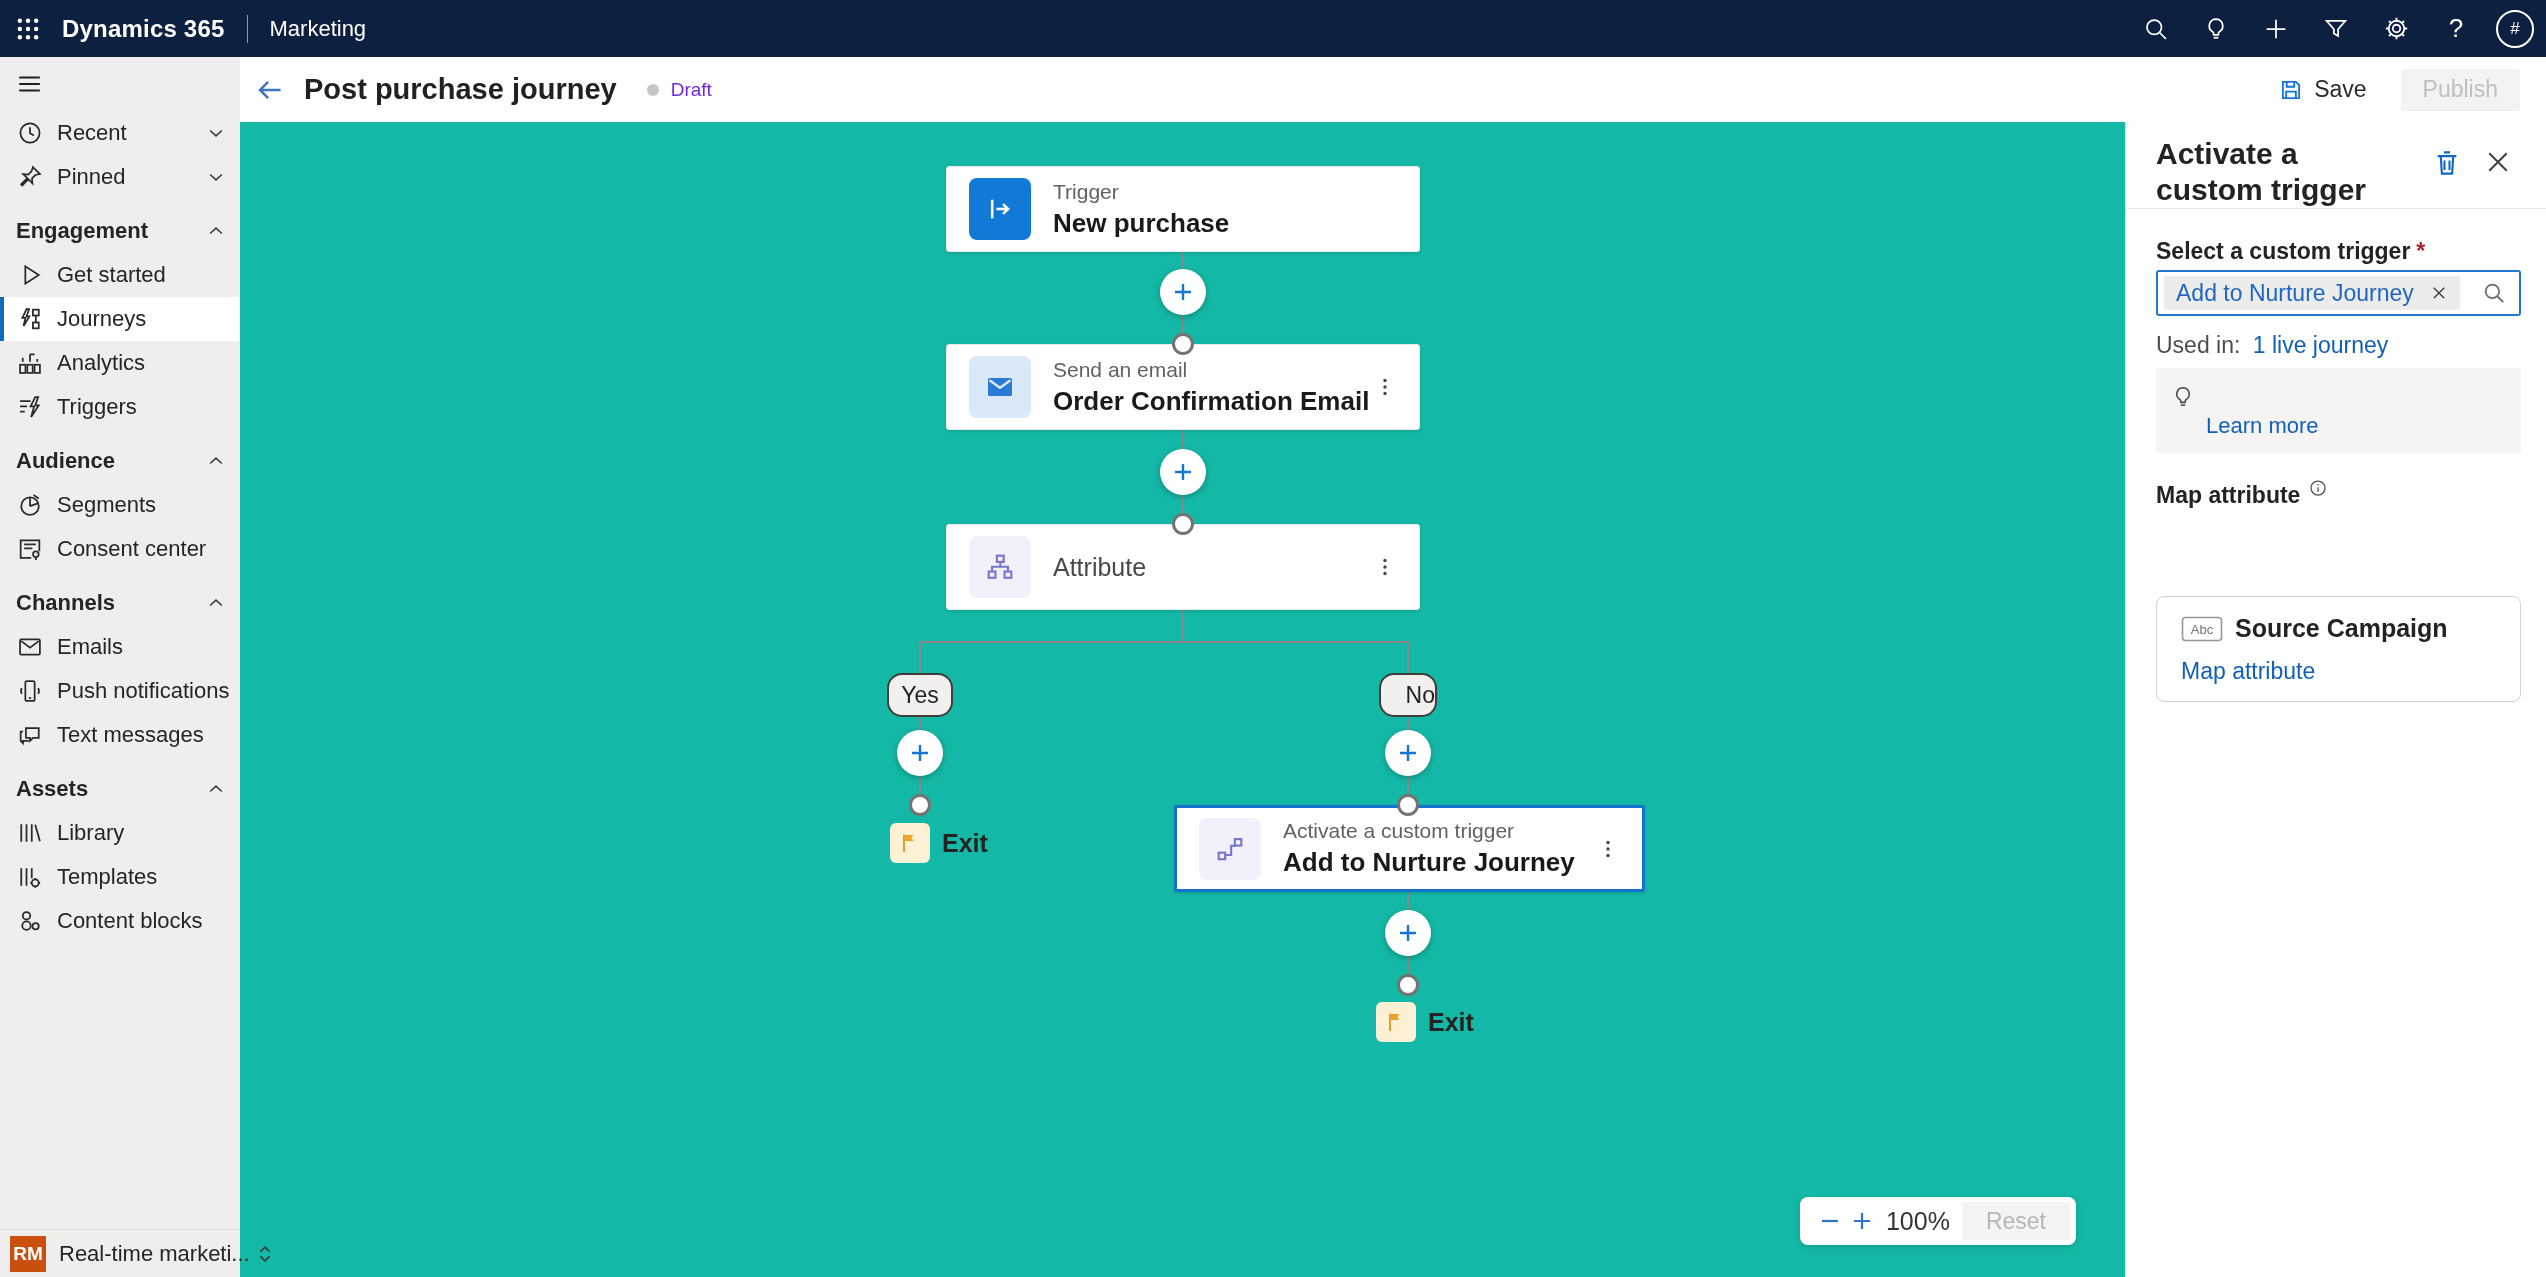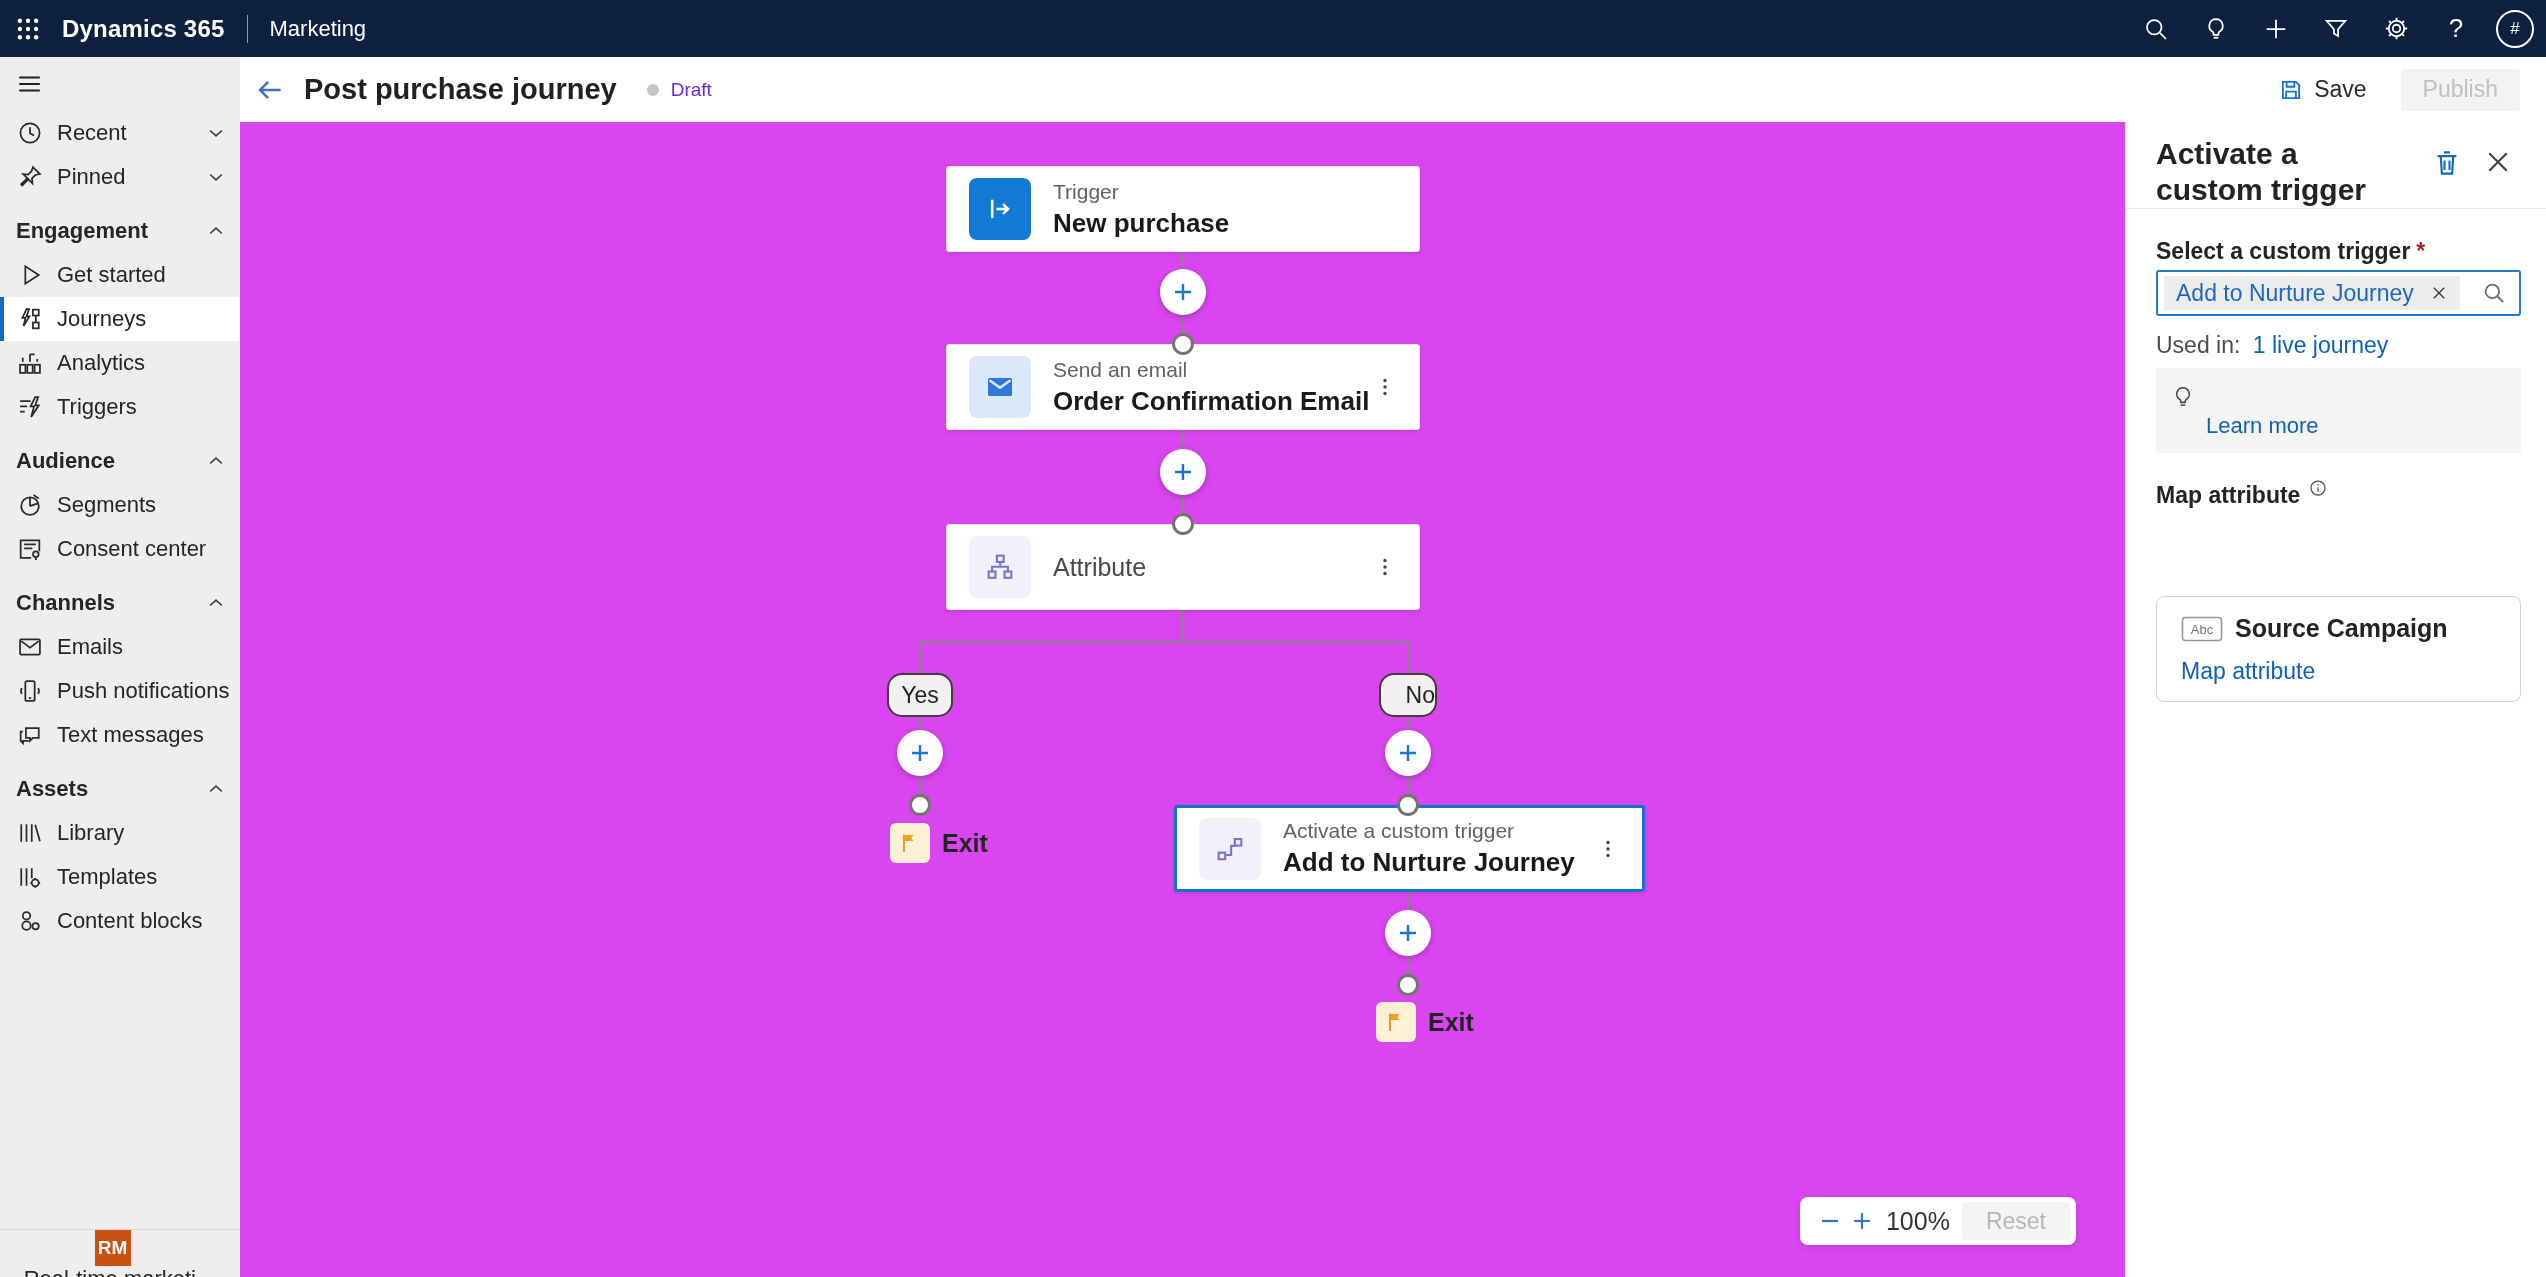--- a/index.html
+++ b/index.html
@@ -30,21 +30,21 @@
   .s-hamburger { height:54px; display:flex; align-items:center; padding-left:16px; }
   .s-row { height:44px; display:flex; align-items:center; padding:0 14px 0 16px; flex:none; cursor:default; }
   .s-row .s-icon { width:28px; height:28px; margin-right:13px; flex:none; color:#2b2a29; }
   .s-icon svg { stroke:currentColor; fill:none; stroke-width:1.5; width:100%; height:100%; }
   .s-label { font-size:22px; color:#262524; white-space:nowrap; }
   .s-chev { margin-left:auto; color:#3b3a39; }
   .s-chev svg { stroke:currentColor; fill:none; stroke-width:1.8; }
   .s-header { height:44px; margin-top:10px; display:flex; align-items:center; padding:0 14px 0 16px; }
   .s-header .s-label { font-weight:700; }
   .s-selected { background:#fff; box-shadow:inset 4px 0 0 #0f6cbd; }
-  .s-footer { margin-top:auto; height:48px; border-top:1px solid #dcdad8; display:flex; align-items:center; padding:0 12px 0 10px;flex-direction:column; }
+  .s-footer { margin-top:auto; height:48px; border-top:1px solid #dcdad8; display:flex; align-items:center; padding:0 12px 0 10px; }
   .rm-badge { width:36px; height:36px; background:#ca500f; color:#fff; font-weight:700; font-size:19px;
               display:flex; align-items:center; justify-content:center; margin-right:13px; flex:none; }
   .s-footer .s-label { font-size:22px; }
   .s-updown { margin-left:4px; color:#3b3a39; }
   .s-updown svg { stroke:currentColor; fill:none; stroke-width:1.8; }
 
   
   .cmdbar { position:absolute; left:240px; top:57px; width:2306px; height:65px; background:#fff;
             display:flex; align-items:center; z-index:10; }
   .back-btn { width:60px; height:65px; display:flex; align-items:center; justify-content:center; color:#3f74c2; }
@@ -54,21 +54,21 @@
   .status-dot { width:12px; height:12px; border-radius:50%; background:#c8c6c4; margin-right:12px; }
   .status-text { font-size:19px; color:#6d28d9; }
   .cmd-right { margin-left:auto; display:flex; align-items:center; padding-right:26px; }
   .save-btn { display:flex; align-items:center; margin-right:34px; }
   .save-btn svg { stroke:#1374d6; fill:none; stroke-width:1.7; margin-right:10px; }
   .save-label { font-size:23px; color:#2b2a29; }
   .publish-btn { min-width:100px; height:42px; background:#f3f3f2; color:#c2c0be; border:none;
                  font-size:23px; font-family:inherit; padding:0 22px; border-radius:2px; }
 
   
-  .canvas { position:absolute; left:240px; top:122px; width:1885px; height:1155px; background:#d946ef; }
+  .canvas { position:absolute; left:240px; top:122px; width:1885px; height:1155px; background:#14b8a6; }
   .vl { position:absolute; width:2px; background:#8a8886; z-index:1; }
   .hl { position:absolute; height:2px; background:#8a8886; z-index:1; }
   .fcard { position:absolute; width:474px; height:86px; background:#fff; border:1px solid #eceae8;
            border-radius:3px; box-shadow:0 1.6px 3.6px rgba(0,0,0,.1); display:flex; align-items:center;
            padding:0 22px; z-index:2; }
   .ficon { width:62px; height:62px; border-radius:8px; margin-right:22px; flex:none;
            display:flex; align-items:center; justify-content:center; }
   .ficon-blue { background:#1279d7; }
   .ficon-lightblue { background:#d9e9f9; }
   .ficon-lav { background:#f1f0fb; }

